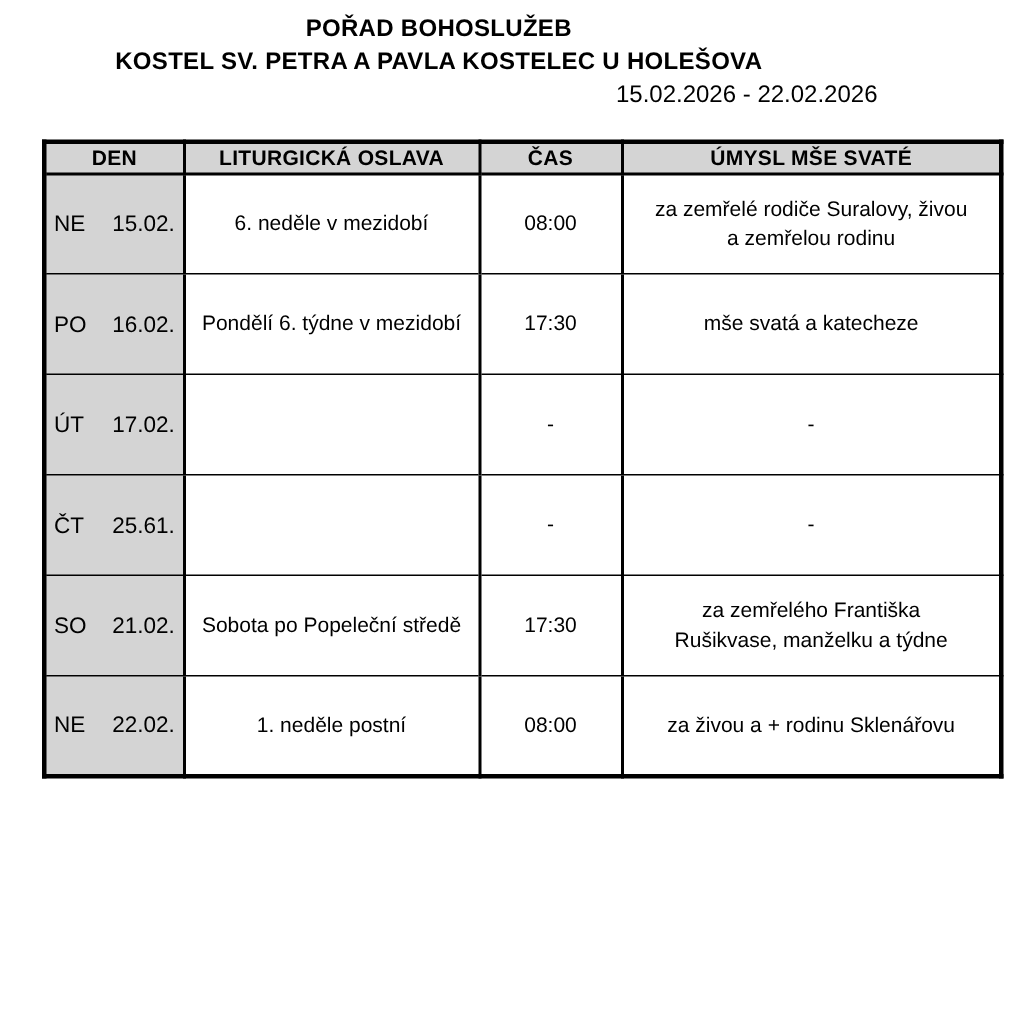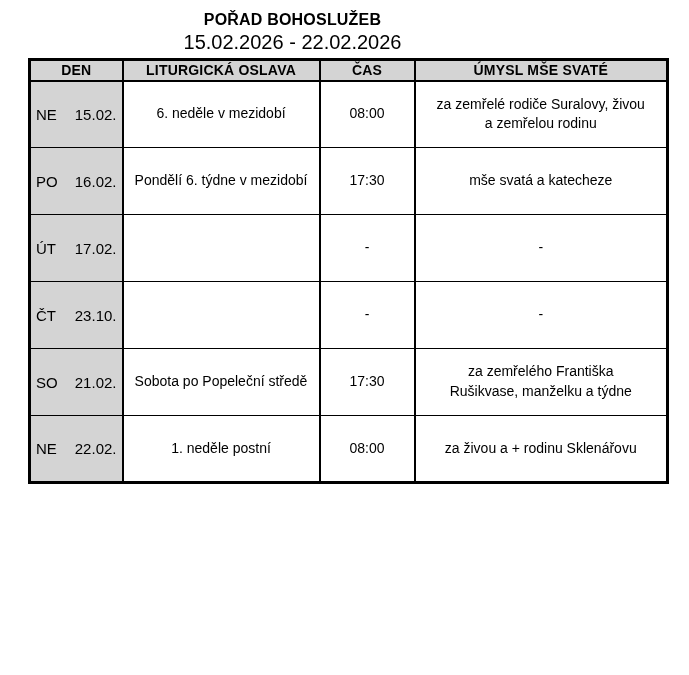--- a/index.html
+++ b/index.html
@@ -12,29 +12,30 @@
   .page { width: 585px; height: 675px; position: relative; }
 
   .titles { text-align: center; padding-top: 9px; }
   .title-line1, .title-line2 {
     font-weight: bold;
     font-size: 16px;
     line-height: 22px;
     letter-spacing: 0.2px;
   }
   .title-line3 {
-    font-size: 20px;
+    font-size: 16px;
     line-height: 22px;
+    text-align: right;
   }
 
   table.schedule {
     border-collapse: collapse;
     table-layout: fixed;
     width: 638px;
-    margin: 5px 0 0 28px;
+    margin: 18px 0 0 28px;
     border: 3px solid #000;
   }
   col.c-day   { width: 93px; }
   col.c-celeb { width: 197px; }
   col.c-time  { width: 95px; }
   col.c-int   { width: 253px; }
 
   th {
     height: 21px;
     background: #d4d4d4;
@@ -72,20 +73,21 @@
   td.time-cell  { text-align: center; }
   td.int-cell   { text-align: center; padding: 0 18px; border-radius: 29px; }
 </style>
 </head>
 <body>
 
 <div class="page">
 
   <div class="titles">
     <div class="title-line1">POŘAD BOHOSLUŽEB</div>
+    <div class="title-line2">KOSTEL SV. PETRA A PAVLA KOSTELEC U HOLEŠOVA</div>
     <div class="title-line3">15.02.2026 - 22.02.2026</div>
   </div>
 
   <table class="schedule">
     <colgroup>
       <col class="c-day">
         <col class="c-celeb">
         <col class="c-time">
         <col class="c-int">
     </colgroup>
@@ -132,21 +134,21 @@
     <td class="celeb-cell"></td>
     <td class="time-cell">-</td>
     <td class="int-cell">-</td>
   </tr>
 
 
   <tr>
     <td class="day-cell">
       <div class="day-flex">
         <span>ČT</span>
-        <span>23.10.</span>
+        <span>25.61.</span>
       </div>
     </td>
     <td class="celeb-cell"></td>
     <td class="time-cell">-</td>
     <td class="int-cell">-</td>
   </tr>
 
 
   <tr>
     <td class="day-cell">

